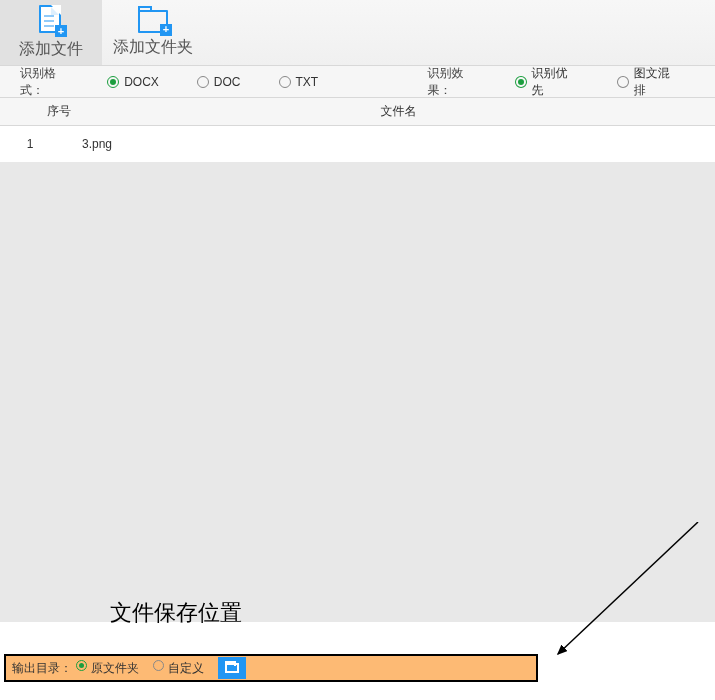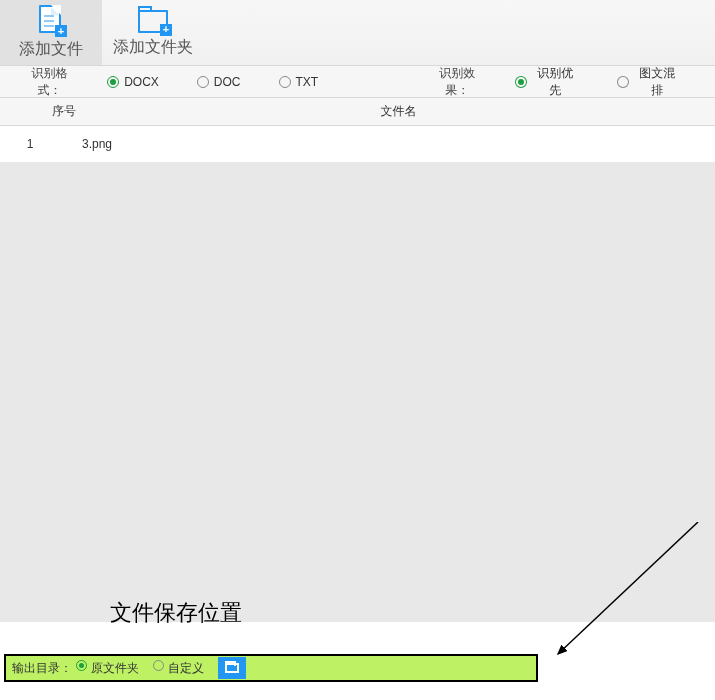--- a/index.html
+++ b/index.html
@@ -16,45 +16,45 @@
     .file-icon .doc::after { content:""; position:absolute; top: 0px; right: 0px; width: 0; height: 0; border-bottom: 8px solid #2196F3; border-right: 8px solid transparent; opacity: .15; }
     .file-icon .lines { position:absolute; top:8px; left:3px; right:5px; display:flex; flex-direction:column; gap:3px; }
     .file-icon .lines i { display:block; height:2px; background:#2196F3; opacity:.5; }
     .file-icon .plus { position:absolute; bottom:-2px; right:-4px; width:12px; height:12px; background:#2196F3; display:flex; align-items:center; justify-content:center; color:#fff; font-size:11px; font-weight:bold; line-height:1; }
 
     .folder-icon { width: 30px; height: 25px; position: relative; }
     .folder-icon .back { position:absolute; top:2px; left:0; width:30px; height:23px; border:2px solid #2196F3; border-radius:1px; }
     .folder-icon .tab  { position:absolute; top:-2px; left:0; width:14px; height:6px; border:2px solid #2196F3; border-bottom:none; }
     .folder-icon .plus { position:absolute; bottom:-3px; right:-4px; width:12px; height:12px; background:#2196F3; display:flex; align-items:center; justify-content:center; color:#fff; font-size:11px; font-weight:bold; line-height:1; }
 
-    .options-bar { height: 32px; background: #f6f6f6; border-bottom: 1px solid #d8d8d8; display:flex; align-items:center; padding: 0 20px; gap: 24px; text-align: center; }
+    .options-bar { height: 32px; background: #f6f6f6; border-bottom: 1px solid #d8d8d8; display:flex; align-items:center; padding: 0 20px; gap: 24px; }
     .options-bar .label { color:#444; margin-right: 4px; }
     .radio { display:inline-flex; align-items:center; gap:5px; margin-right:14px; cursor:pointer; }
     .radio .circle { width:12px; height:12px; border:1px solid #888; border-radius:50%; display:inline-flex; align-items:center; justify-content:center; }
     .radio.selected .circle { border-color:#1b9e3e; }
     .radio .dot { width:6px; height:6px; border-radius:50%; display:none; }
     .radio.selected .dot { display:block; background:#1b9e3e; }
     .spacer { width: 48px; }
 
     .header-row { height: 28px; background:#f6f6f6; border-bottom:1px solid #d8d8d8; display:flex; align-items:center; }
-    .header-row .col-seq { width: 82px; padding-left: 52px; }
+    .header-row .col-seq { width: 82px; padding-left: 36px; text-align: center; }
     .header-row .col-name { flex:1; text-align:center; }
 
     .file-rows { background:#fff; }
     .file-row { display:flex; align-items:center; height: 36px; }
     .file-row .col-seq { width: 60px; text-align:center; }
     .file-row .col-name { padding-left: 22px; }
 
     .empty-zone { position:absolute; top: 162px; bottom: 78px; left:0; right:0; background:#e8e8e8; }
 
     .annotation-label { position:absolute; bottom: 72px; left: 110px; font-size: 22px; color:#000; }
 
     .arrow-svg { position:absolute; bottom: 28px; left: 548px; }
 
-    .output-bar { position:absolute; bottom: 18px; left: 4px; width: 534px; height: 28px; border: 2px solid #000; display:flex; align-items:center; padding-left: 6px; background:#bef264; }
+    .output-bar { position:absolute; bottom: 18px; left: 4px; width: 534px; height: 28px; border: 2px solid #000; display:flex; align-items:center; padding-left: 6px; background:#fdba74; }
     .output-bar .label { color:#333; margin-right:4px; }
     .out-radio { display:inline-flex; align-items:flex-start; gap:4px; margin-right:14px; cursor:pointer; }
     .out-radio .circle { width:11px; height:11px; border:1px solid #888; border-radius:50%; display:inline-flex; align-items:center; justify-content:center; }
     .out-radio.selected .circle { border-color:#1b9e3e; }
     .out-radio .dot { width:5px; height:5px; border-radius:50%; display:none; background:#1b9e3e; }
     .out-radio.selected .dot { display:block; }
     .path-box { flex:1; height: 22px; background:#fff; border:1px solid #ccc; margin:0 4px; padding: 0 4px; color:#aaa; display:flex; align-items:center; overflow:hidden; white-space:nowrap; }
     .browse-btn { width: 28px; height: 22px; background:#2196F3; margin-right:4px; display:flex; align-items:center; justify-content:center; cursor:pointer; }
     .browse-btn .mini-folder { width:14px; height:10px; border:2px solid #fff; position:relative; }
     .browse-btn .mini-folder::before { content:""; position:absolute; top:-4px; left:-2px; width:7px; height:3px; border:2px solid #fff; border-bottom:none; }

